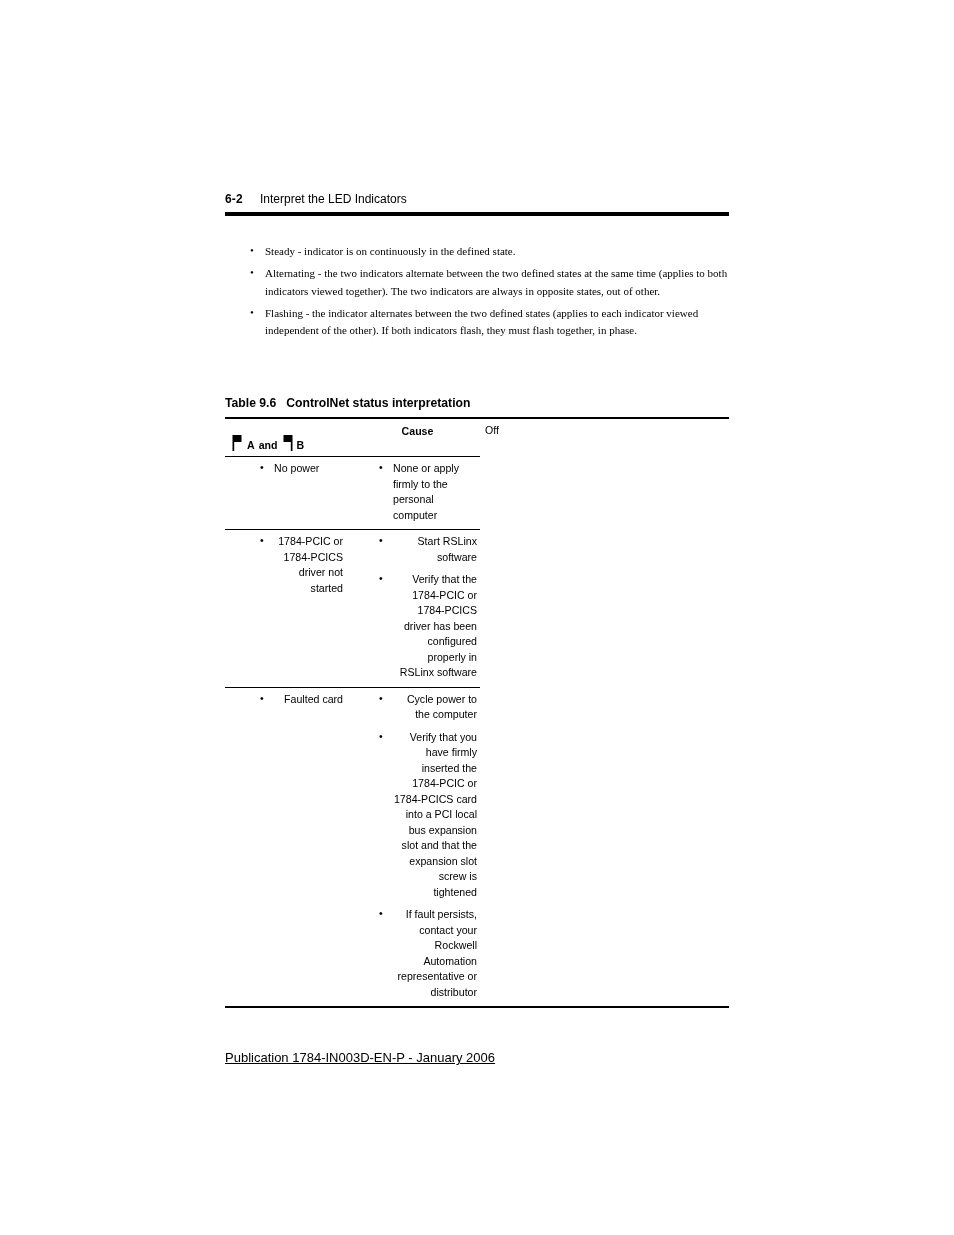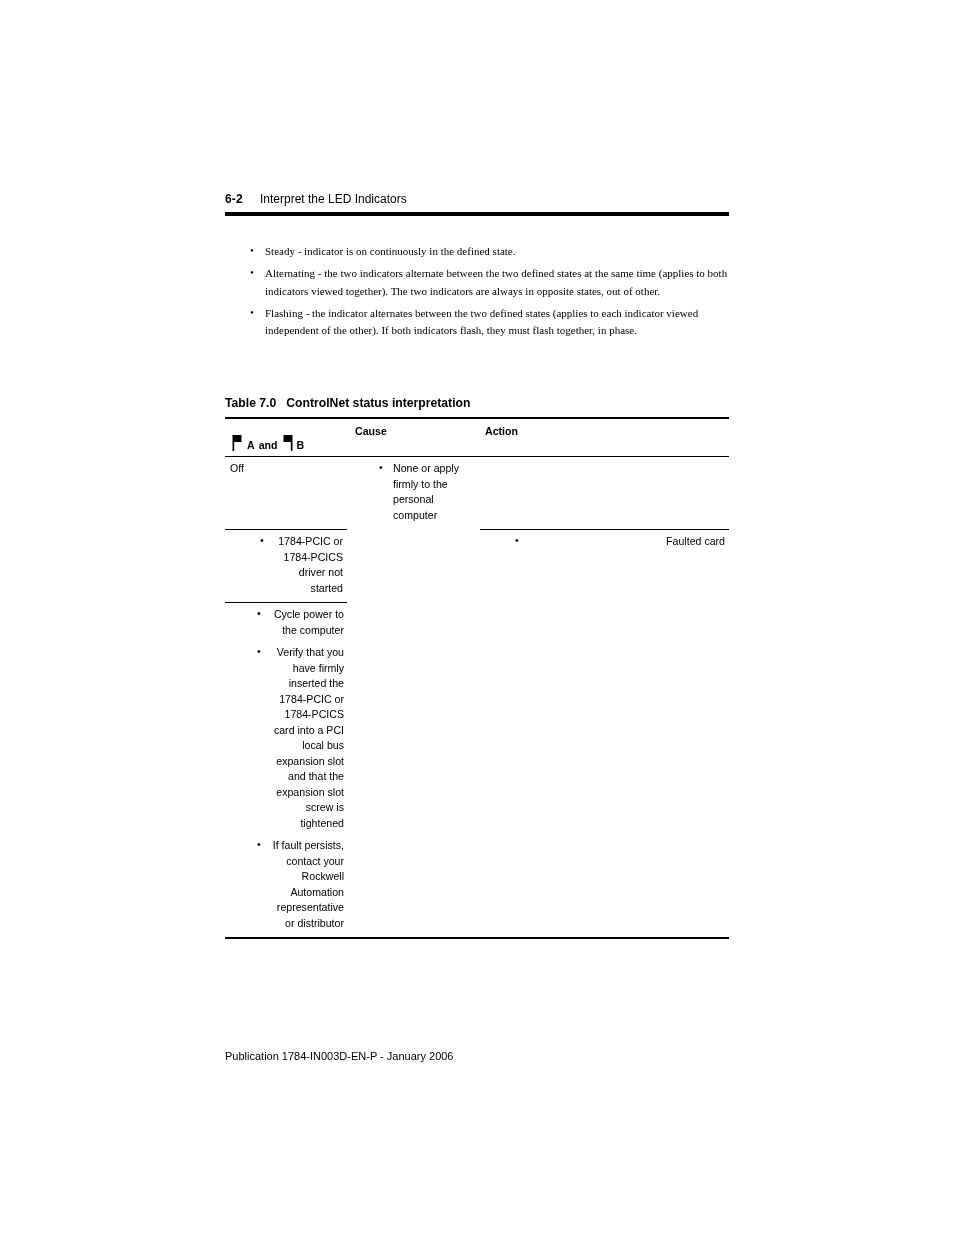--- a/index.html
+++ b/index.html
@@ -48,61 +48,62 @@
   .tbl {
     position:absolute; left:225px; top:417px; width:504px;
     border-top:2px solid #000;
     border-bottom:2px solid #000;
     display:grid;
     grid-template-columns:122px 133px 249px;
     font-size:10.6px; line-height:15.5px;
   }
   .hdr-cell { border-bottom:1px solid #000; min-height:38px; }
   .hdr-label { font-weight:bold; padding-top:5px; }
-  .cause-hdr { padding-left:8px; }
+  .cause-hdr { padding-left:8px;text-align:center; }
   .action-hdr { padding-left:5px; }
   .ind-hdr { display:flex; align-items:flex-end; gap:4px; padding:4px 0 5px 7px; }
   .ind-hdr .lbl { font-weight:bold; font-size:10.6px; line-height:11px; }
   .ind-hdr .icon { display:inline-flex; margin-bottom:-1px; }
 
   .cell { padding-top:4px; padding-bottom:4px; }
   .ind-cell  { padding-left:5px; }
   .cause-cell { padding-left:34px; padding-right:4px; }
   .action-cell { padding-left:31px; padding-right:3px; }
   .sep { border-top:1px solid #000;text-align:right; }
 
   .bullet-item { position:relative; padding-left:15px; margin-bottom:7px; }
   .bullet-item:last-child { margin-bottom:2px; }
   .bullet-item::before { content:"\2022"; position:absolute; left:1px; top:-1px; }
 
   
   .footer {
     position:absolute; left:225px; top:1050px;
-    font-size:11px;
+    font-size:13px;
+    text-decoration:underline;
   }
 </style>
 </head>
 <body>
 
 <div class="page">
 
   <div class="running-header">
     <span class="pgnum">6-2</span>
     <span class="sec-title">Interpret the LED Indicators</span>
   </div>
   <div class="header-rule"></div>
 
   <ul class="intro">
     <li>Steady - indicator is on continuously in the defined state.</li>
     <li>Alternating - the two indicators alternate between the two defined states at the same time (applies to both indicators viewed together). The two indicators are always in opposite states, out of other.</li>
     <li>Flashing - the indicator alternates between the two defined states (applies to each indicator viewed independent of the other). If both indicators flash, they must flash together, in phase.</li>
   </ul>
 
   <div class="caption">
-    <span class="cap-label">Table 7.0</span>
+    <span class="cap-label">Table 9.6</span>
     <span class="cap-title">ControlNet status interpretation</span>
   </div>
 
   <div class="tbl">
 
     <div class="hdr-cell ind-hdr">
       <span class="icon">
         <svg width="11" height="18" viewBox="0 0 11 18">
           <rect x="0.5" y="1" width="1.7" height="16" fill="#000"></rect>
           <rect x="2" y="1" width="7.5" height="7" fill="#000"></rect>
@@ -112,30 +113,36 @@
       <span class="lbl">and</span>
       <span class="icon">
         <svg width="11" height="18" viewBox="0 0 11 18">
           <rect x="8.8" y="1" width="1.7" height="16" fill="#000"></rect>
           <rect x="1.5" y="1" width="7.5" height="7" fill="#000"></rect>
         </svg>
       </span>
       <span class="lbl">B</span>
     </div>
     <div class="hdr-cell hdr-label cause-hdr">Cause</div>
-    <div class="hdr-cell hdr-label action-hdr">Action</div>
 
     <div class="cell ind-cell">Off</div>
+    <div class="cell cause-cell">
+      <div class="bullet-item">No power</div>
+    </div>
     <div class="cell action-cell">
       <div class="bullet-item">None or apply firmly to the personal computer</div>
     </div>
 
     <div class="cell ind-cell"></div>
     <div class="cell cause-cell sep">
       <div class="bullet-item">1784-PCIC or 1784-PCICS driver not started</div>
+    </div>
+    <div class="cell action-cell sep">
+      <div class="bullet-item">Start RSLinx software</div>
+      <div class="bullet-item">Verify that the 1784-PCIC or 1784-PCICS driver has been configured properly in RSLinx software</div>
     </div>
 
     <div class="cell ind-cell"></div>
     <div class="cell cause-cell sep">
       <div class="bullet-item">Faulted card</div>
     </div>
     <div class="cell action-cell sep">
       <div class="bullet-item">Cycle power to the computer</div>
       <div class="bullet-item">Verify that you have firmly inserted the 1784-PCIC or 1784-PCICS card into a PCI local bus expansion slot and that the expansion slot screw is tightened</div>
       <div class="bullet-item">If fault persists, contact your Rockwell Automation representative or distributor</div>

